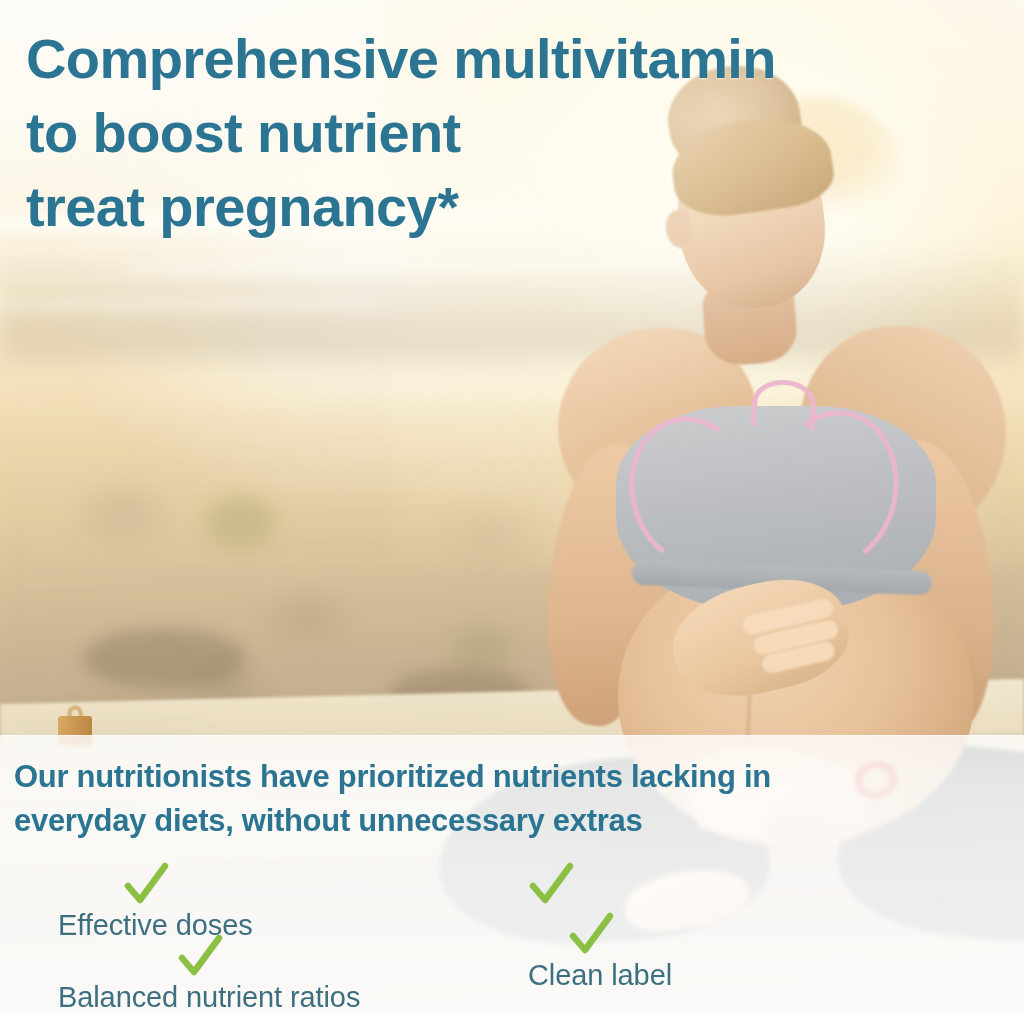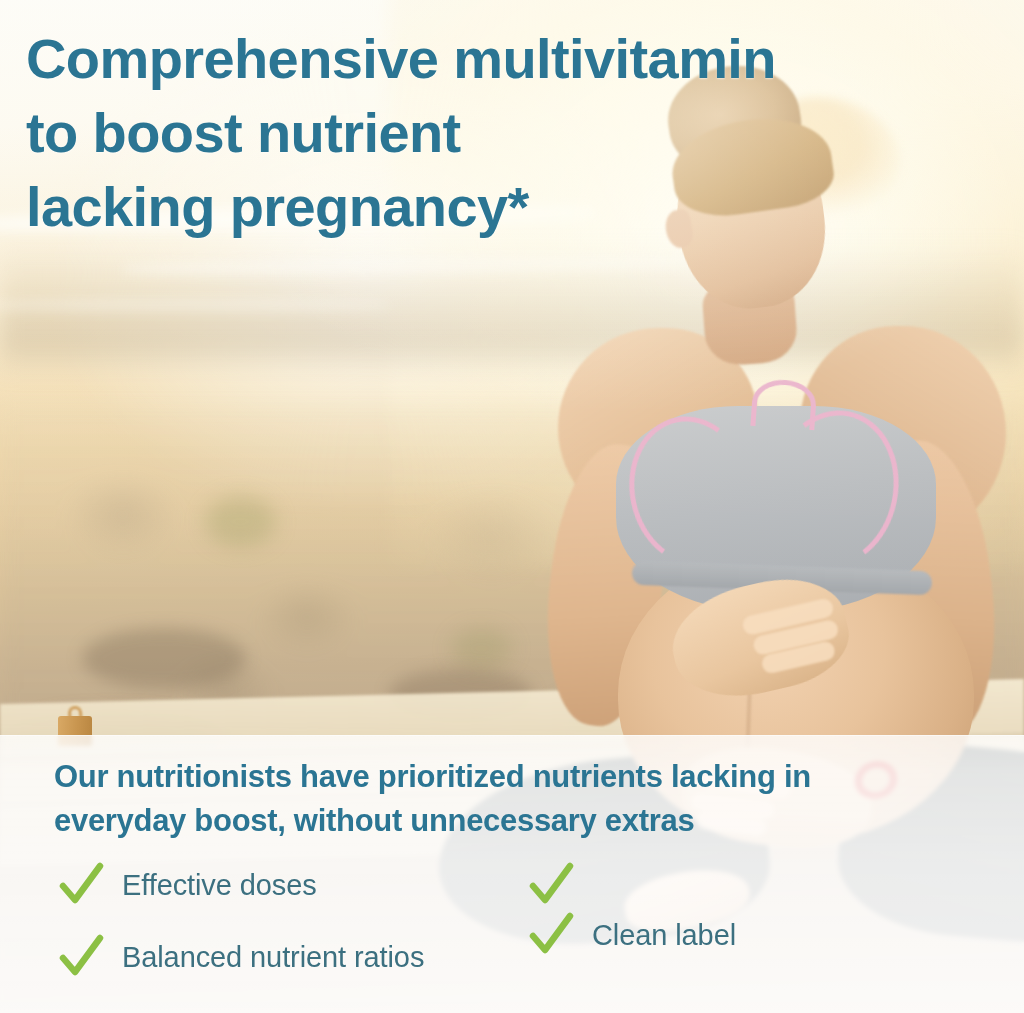--- a/index.html
+++ b/index.html
@@ -301,26 +301,26 @@
     position:absolute; left:0; right:0; top:735px; height:1px;
     background:rgba(255,255,255,.55);
   }
 
   .subhead {
     position:absolute; left:14px; top:755px; width:1000px;
     font-size:31px; line-height:44px;
     font-weight:700; letter-spacing:-.3px;
     color:#2b7593;
   }
-  .subhead .ln { display:block; white-space:nowrap;margin-left:40px; }
+  .subhead .ln { display:block; white-space:nowrap; }
 
   .benefits {
     position:absolute; left:0; right:0; top:862px; height:116px;
   }
-  .brow { position:absolute; display:flex; align-items:center; }
+  .brow { position:absolute; display:flex; align-items:center;flex-direction:column; }
   .brow.r1c1 { left:58px;  top:0px;  }
   .brow.r1c2 { left:528px; top:0px;  }
   .brow.r2c1 { left:58px;  top:72px; }
   .brow.r2c2 { left:528px; top:50px; }
 
   .check { width:46px; height:46px; flex:0 0 auto; margin-right:18px; }
   .check svg { display:block; width:46px; height:46px; }
 
   .btext {
     font-size:29px; line-height:34px; font-weight:400;
@@ -402,29 +402,29 @@
       <div class="bracelet"></div>
       <div class="foot"></div>
     </div>
 
     <div class="haze"></div>
   </div>
 
   <h1 class="headline">
     <span class="ln">Comprehensive multivitamin</span>
     <span class="ln">to boost nutrient</span>
-    <span class="ln">lacking pregnancy*</span>
+    <span class="ln">treat pregnancy*</span>
   </h1>
 
   <div class="panel"></div>
   <div class="panel-edge"></div>
 
   <h2 class="subhead">
     <span class="ln">Our nutritionists have prioritized nutrients lacking in</span>
-    <span class="ln">everyday boost, without unnecessary extras</span>
+    <span class="ln">everyday diets, without unnecessary extras</span>
   </h2>
 
   <div class="benefits">
 
     <div class="brow r1c1">
       <span class="check">
         <svg viewBox="0 0 46 46" aria-hidden="true">
           <path d="M5 24 L17 38 L42 4" fill="none" stroke="#8cc044" stroke-width="6.5" stroke-linecap="round" stroke-linejoin="round"></path>
         </svg>
       </span>

